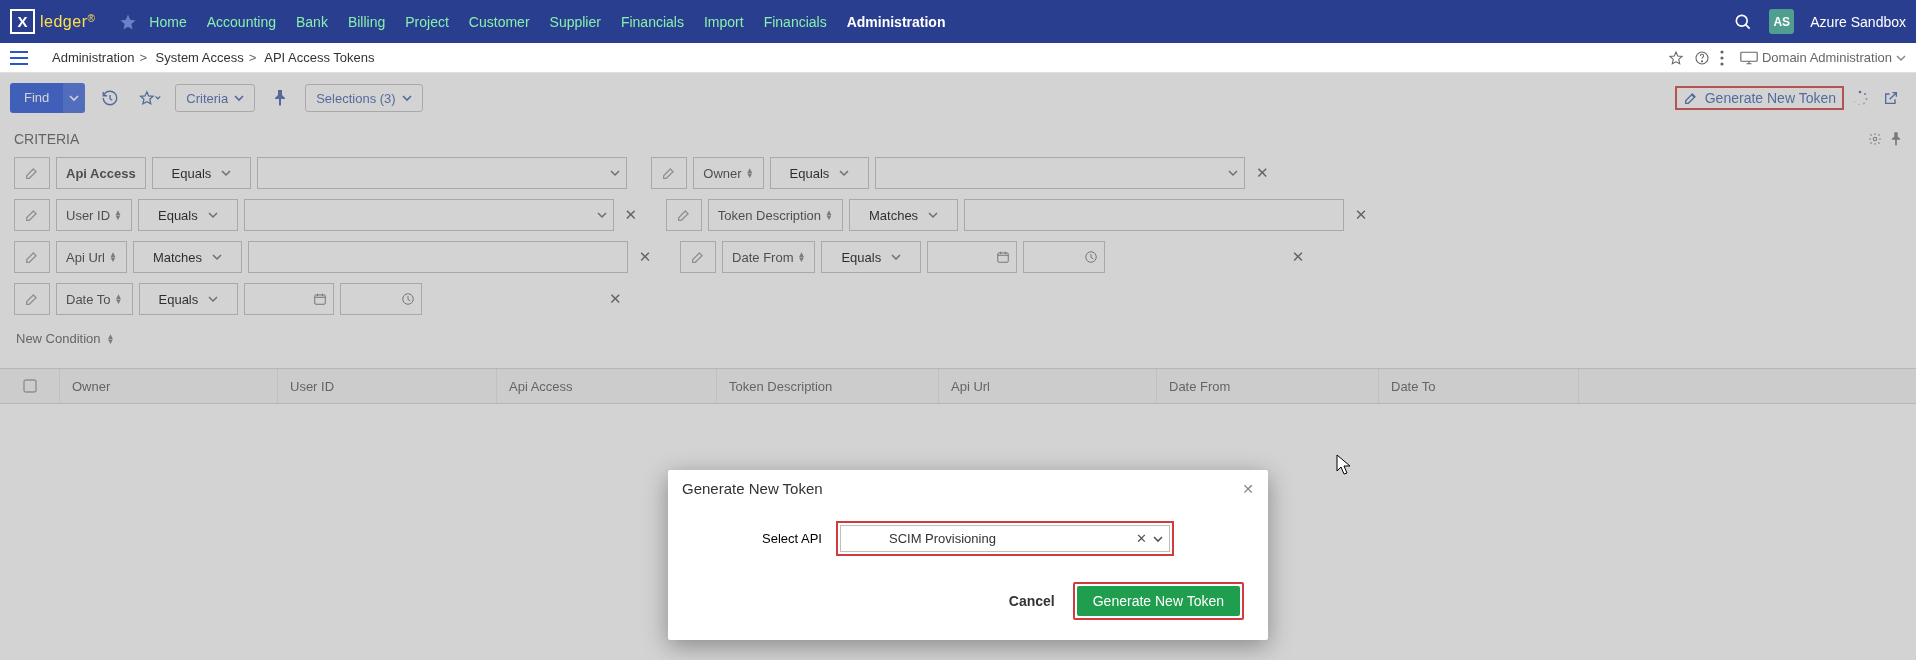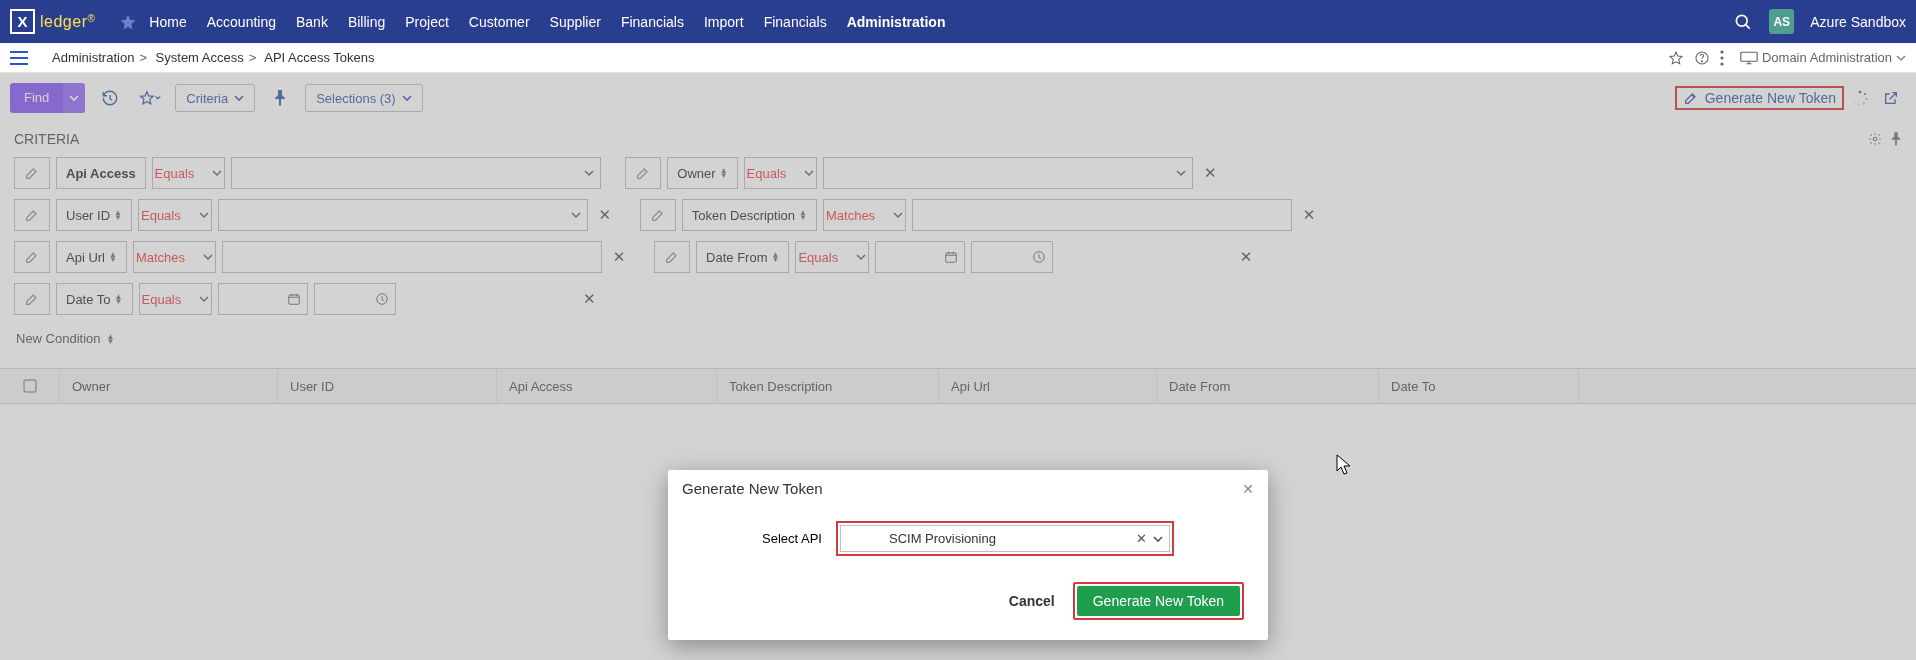--- a/index.html
+++ b/index.html
@@ -7,21 +7,21 @@
 svg { display:block; }
 
 
 .navbar { background:#2a3e8f; height:43px; display:flex; align-items:center; color:#c9d0ec; padding:0 10px; }
 .navbar .brand { display:flex; align-items:center; margin-right:12px; }
 .navbar .brand-box { width:25px; height:25px; border:2px solid #fff; color:#fff; display:flex; align-items:center; justify-content:center; font-weight:700; font-size:15px; margin-right:5px;}
 .navbar .brand-text { color:#fde047; font-size:16px; font-weight:400; letter-spacing:0.5px;}
 .navbar .brand-text .r { font-size:10px; vertical-align: top;}
 .navbar .star { margin:0 12px; }
 .nav-items { display:flex; gap:20px; align-items:center; }
-.nav-items a { color:#ffffff; text-decoration:none; font-size:14px; cursor:pointer; }
+.nav-items a { color:#86efac; text-decoration:none; font-size:14px; cursor:pointer; }
 .nav-items a.active { color:#fff; font-weight:600; }
 .navbar .spacer { flex:1; }
 .navbar .right { display:flex; align-items:center; gap:16px; }
 .navbar .avatar { width:25px; height:25px; background:#4f9e8f; color:#fff; display:flex; align-items:center; justify-content:center; border-radius:3px; font-size:12px; font-weight:600;}
 .navbar .acct { color:#fff; font-size:14px; }
 
 
 .crumbbar { height:30px; border-bottom:1px solid #e0e0e0; display:flex; align-items:center; padding:0 10px; color:#333;justify-content:space-between; }
 .crumbbar .menu-icon { margin-right:24px; color:#2a56c6; cursor:pointer;}
 .crumbbar .crumbs a { color:#333; text-decoration:none; cursor:pointer;}
@@ -30,42 +30,42 @@
 .crumbbar .right { display:flex; align-items:center; gap:10px; color:#666; }
 .crumbbar .right .role-select { margin-left:6px; display:flex; align-items:center; gap:4px; color:#666; cursor:pointer;}
 
 
 .page-wrap { position:relative; height:587px; }
 .page { position:absolute; inset:0; background:#fff; }
 .overlay { position:absolute; inset:0; background:rgba(130,130,130,0.35); pointer-events:none; }
 
 
 .toolbar { display:flex; align-items:center; padding:10px 10px 4px 10px; gap:10px; }
-.find-btn { background:#8b5cf6; color:#fff; border:none; height:30px; border-radius:3px; display:flex; align-items:center; overflow:hidden;}
+.find-btn { background:#1d4ed8; color:#fff; border:none; height:30px; border-radius:3px; display:flex; align-items:center; overflow:hidden;}
 .find-btn .lbl { padding:0 14px; font-size:13px; line-height:30px;}
 .find-btn .caret { width:22px; height:30px; display:flex; align-items:center; justify-content:center; background:rgba(255,255,255,0.12);}
 .tbicon { width:30px; height:30px; display:flex; align-items:center; justify-content:center; color:#3b5fa8; cursor:pointer;}
 .criteria-btn , .selections-btn { border:1px solid #bfbfbf; border-radius:3px; height:28px; display:flex; align-items:center; padding:0 10px; color:#3b5fa8; gap:6px; cursor:pointer; background:#fff;}
 .toolbar .spacer { flex:1; }
 .gen-row { display:flex; align-items:center; gap:8px; }
 .gen-highlight { border:2px solid #d23b3b; padding:2px 6px; display:flex; align-items:center; gap:6px; color:#3b5fa8; cursor:pointer; font-size:14px;}
 .loading-dots { width:16px; height:16px; }
 
 
 .criteria-panel { padding:8px 14px 0 14px; }
 .criteria-title-row { display:flex; align-items:center; color:#555; font-size:14px; margin:6px 0 10px 0;}
 .criteria-title-row .spacer { flex:1;}
 .criteria-rows { display:flex; flex-direction:column; gap:10px; }
 .crow { display:flex; gap:24px; }
 .cg { display:flex; align-items:center; gap:6px; }
 .cbox { border:1px solid #bfbfbf; height:32px; display:flex; align-items:center; background:#fff; }
 .cbox.icon { width:36px; justify-content:center; color:#888;}
 .cbox.label { padding:0 9px; color:#333; font-size:13px; white-space:nowrap;}
 .cbox.label.withsort { gap:4px;}
-.cbox.op { padding:0 2px; color:#ef4444; font-size:13px; gap:14px;}
+.cbox.op { padding:0 19px; color:#000000; font-size:13px; gap:6px;}
 .cbox.val { width:370px; justify-content:flex-end; padding-right:6px;}
 .cbox.val.date1 { width:90px;}
 .cbox.val.date2 { width:82px;}
 .cbox .chev { margin-left:4px;}
 .close-x { width:22px; text-align:center; color:#555; cursor:pointer; font-size:15px;}
 .sorter { display:inline-flex; flex-direction:column; line-height:5px; font-size:8px; color:#777;}
 .new-cond { margin-top:10px; display:inline-flex; align-items:center; gap:6px; color:#555; font-size:13px; cursor:pointer; padding:6px 2px;}
 
 
 .grid-head { margin-top:16px; border-top:1px solid #d4d4d4; border-bottom:1px solid #d4d4d4; background:#f4f4f4; height:36px; display:flex; align-items:center; position:relative;}

